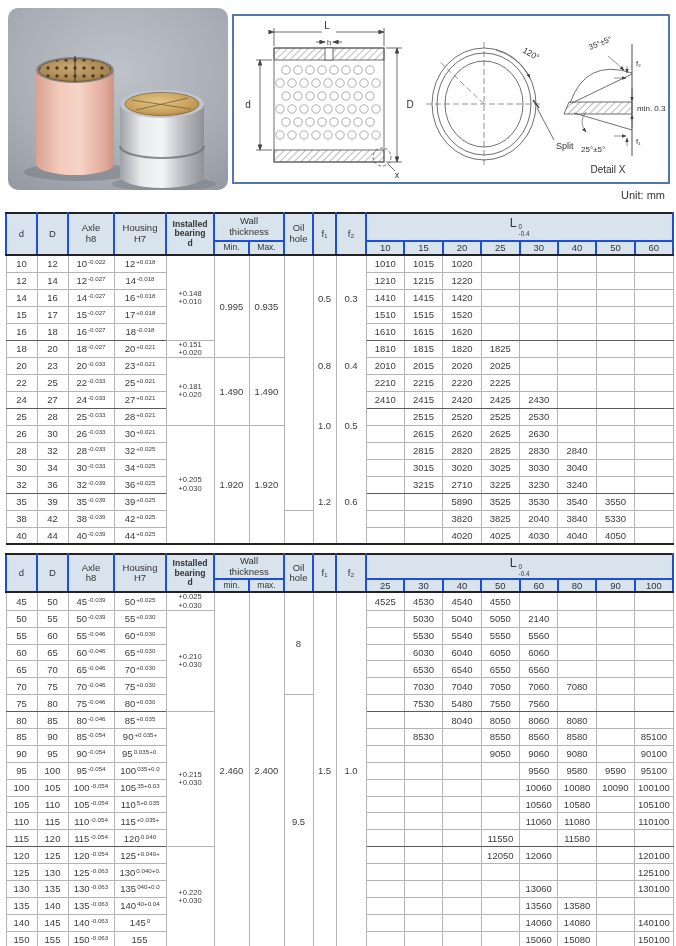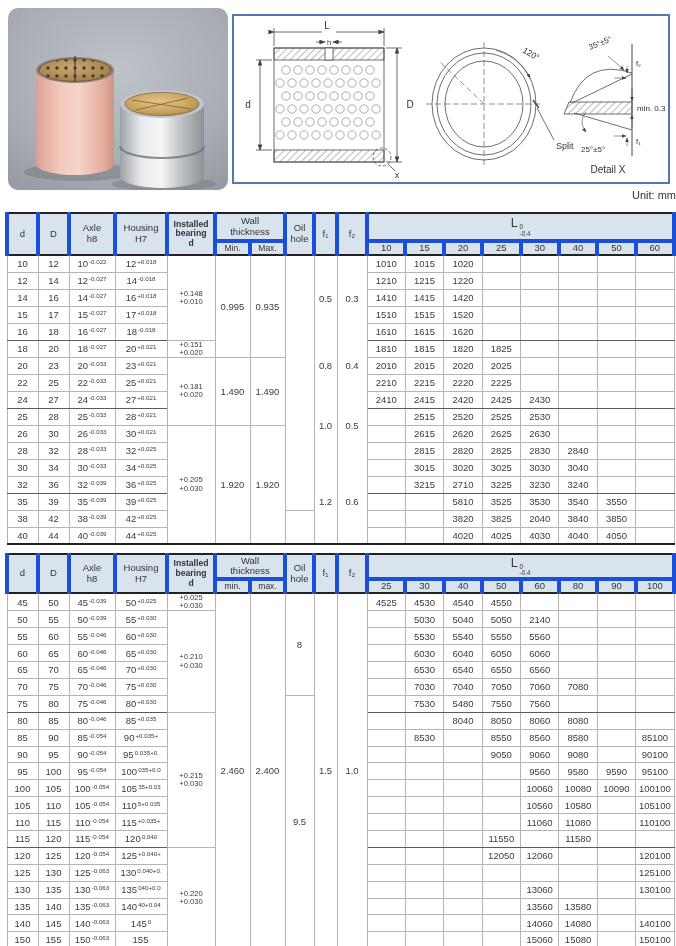--- a/index.html
+++ b/index.html
@@ -6,29 +6,29 @@
   * { box-sizing:border-box; }
   html,body { margin:0; padding:0; }
   body {
     width:676px; height:946px; position:relative; background:#ffffff;
     font-family:"Liberation Sans","DejaVu Sans",sans-serif; color:#3a3a3a;
     overflow:hidden;
   }
   .photo-panel { position:absolute; left:8px; top:8px; width:220px; height:182px; }
   .diagram-panel { position:absolute; left:232px; top:14px; width:438px; height:170px;
     border:2px solid var(--panel-border); background:#fff; }
-  .unit-label { position:absolute; right:0; top:189px; font-size:11px; color:#333; }
+  .unit-label { position:absolute; right:11px; top:189px; font-size:11px; color:#333; }
 
   .tables { position:absolute; left:5px; top:212px; width:667px; }
   #t2wrap { margin-top:8px; }
   table { border-collapse:collapse; table-layout:fixed; width:667px;
     border-left:1px solid #8f979f; border-right:1px solid #8f979f; border-bottom:2px solid var(--line); }
   th,td { padding:0; text-align:center; vertical-align:middle; overflow:hidden; white-space:nowrap; }
   th { background:var(--header-bg); font-weight:normal; font-size:9.5px; line-height:1.12;
-    border:4px solid #1d4ed8; color:#333; }
+    border:2px solid #1d4ed8; color:#333; }
   th.ht { border-top:2px solid var(--line); }
   th.hb { border-bottom:2px solid var(--line); }
   th.mm { font-size:8.5px; }
   th.small { font-size:8.6px;font-weight:bold; }
   .lbig { font-size:12.5px; }
   .stack { display:inline-flex; flex-direction:column; font-size:6.3px; line-height:1.05;
     text-align:left; vertical-align:-2px; margin-left:2px; }
   td { border:1px solid #b4b4b4; font-size:9.5px; color:#3b3b3b; }
   #t1 tbody tr { height:17px; }
   #t2 tbody tr { height:16.9px; }
@@ -517,40 +517,40 @@
             <td class="lc sb"></td>
             <td class="lc sb"></td>
           </tr>
           <tr>
             <td class="dd">35</td>
             <td class="dd">39</td>
             <td class="tolc">35<span class="sup">-0.039</span></td>
             <td class="tolc">39<span class="sup">+0.025</span></td>
             <td class="lc"></td>
             <td class="lc"></td>
-            <td class="lc">5810</td>
+            <td class="lc">5890</td>
             <td class="lc">3525</td>
             <td class="lc">3530</td>
             <td class="lc">3540</td>
             <td class="lc">3550</td>
             <td class="lc"></td>
           </tr>
           <tr>
             <td class="dd">38</td>
             <td class="dd">42</td>
             <td class="tolc">38<span class="sup">-0.039</span></td>
             <td class="tolc">42<span class="sup">+0.025</span></td>
             <td rowspan="2" class="mc"></td>
             <td class="lc"></td>
             <td class="lc"></td>
             <td class="lc">3820</td>
             <td class="lc">3825</td>
             <td class="lc">2040</td>
             <td class="lc">3840</td>
-            <td class="lc">3850</td>
+            <td class="lc">5330</td>
             <td class="lc"></td>
           </tr>
           <tr>
             <td class="dd">40</td>
             <td class="dd">44</td>
             <td class="tolc">40<span class="sup">-0.039</span></td>
             <td class="tolc">44<span class="sup">+0.025</span></td>
             <td class="lc"></td>
             <td class="lc"></td>
             <td class="lc">4020</td>

